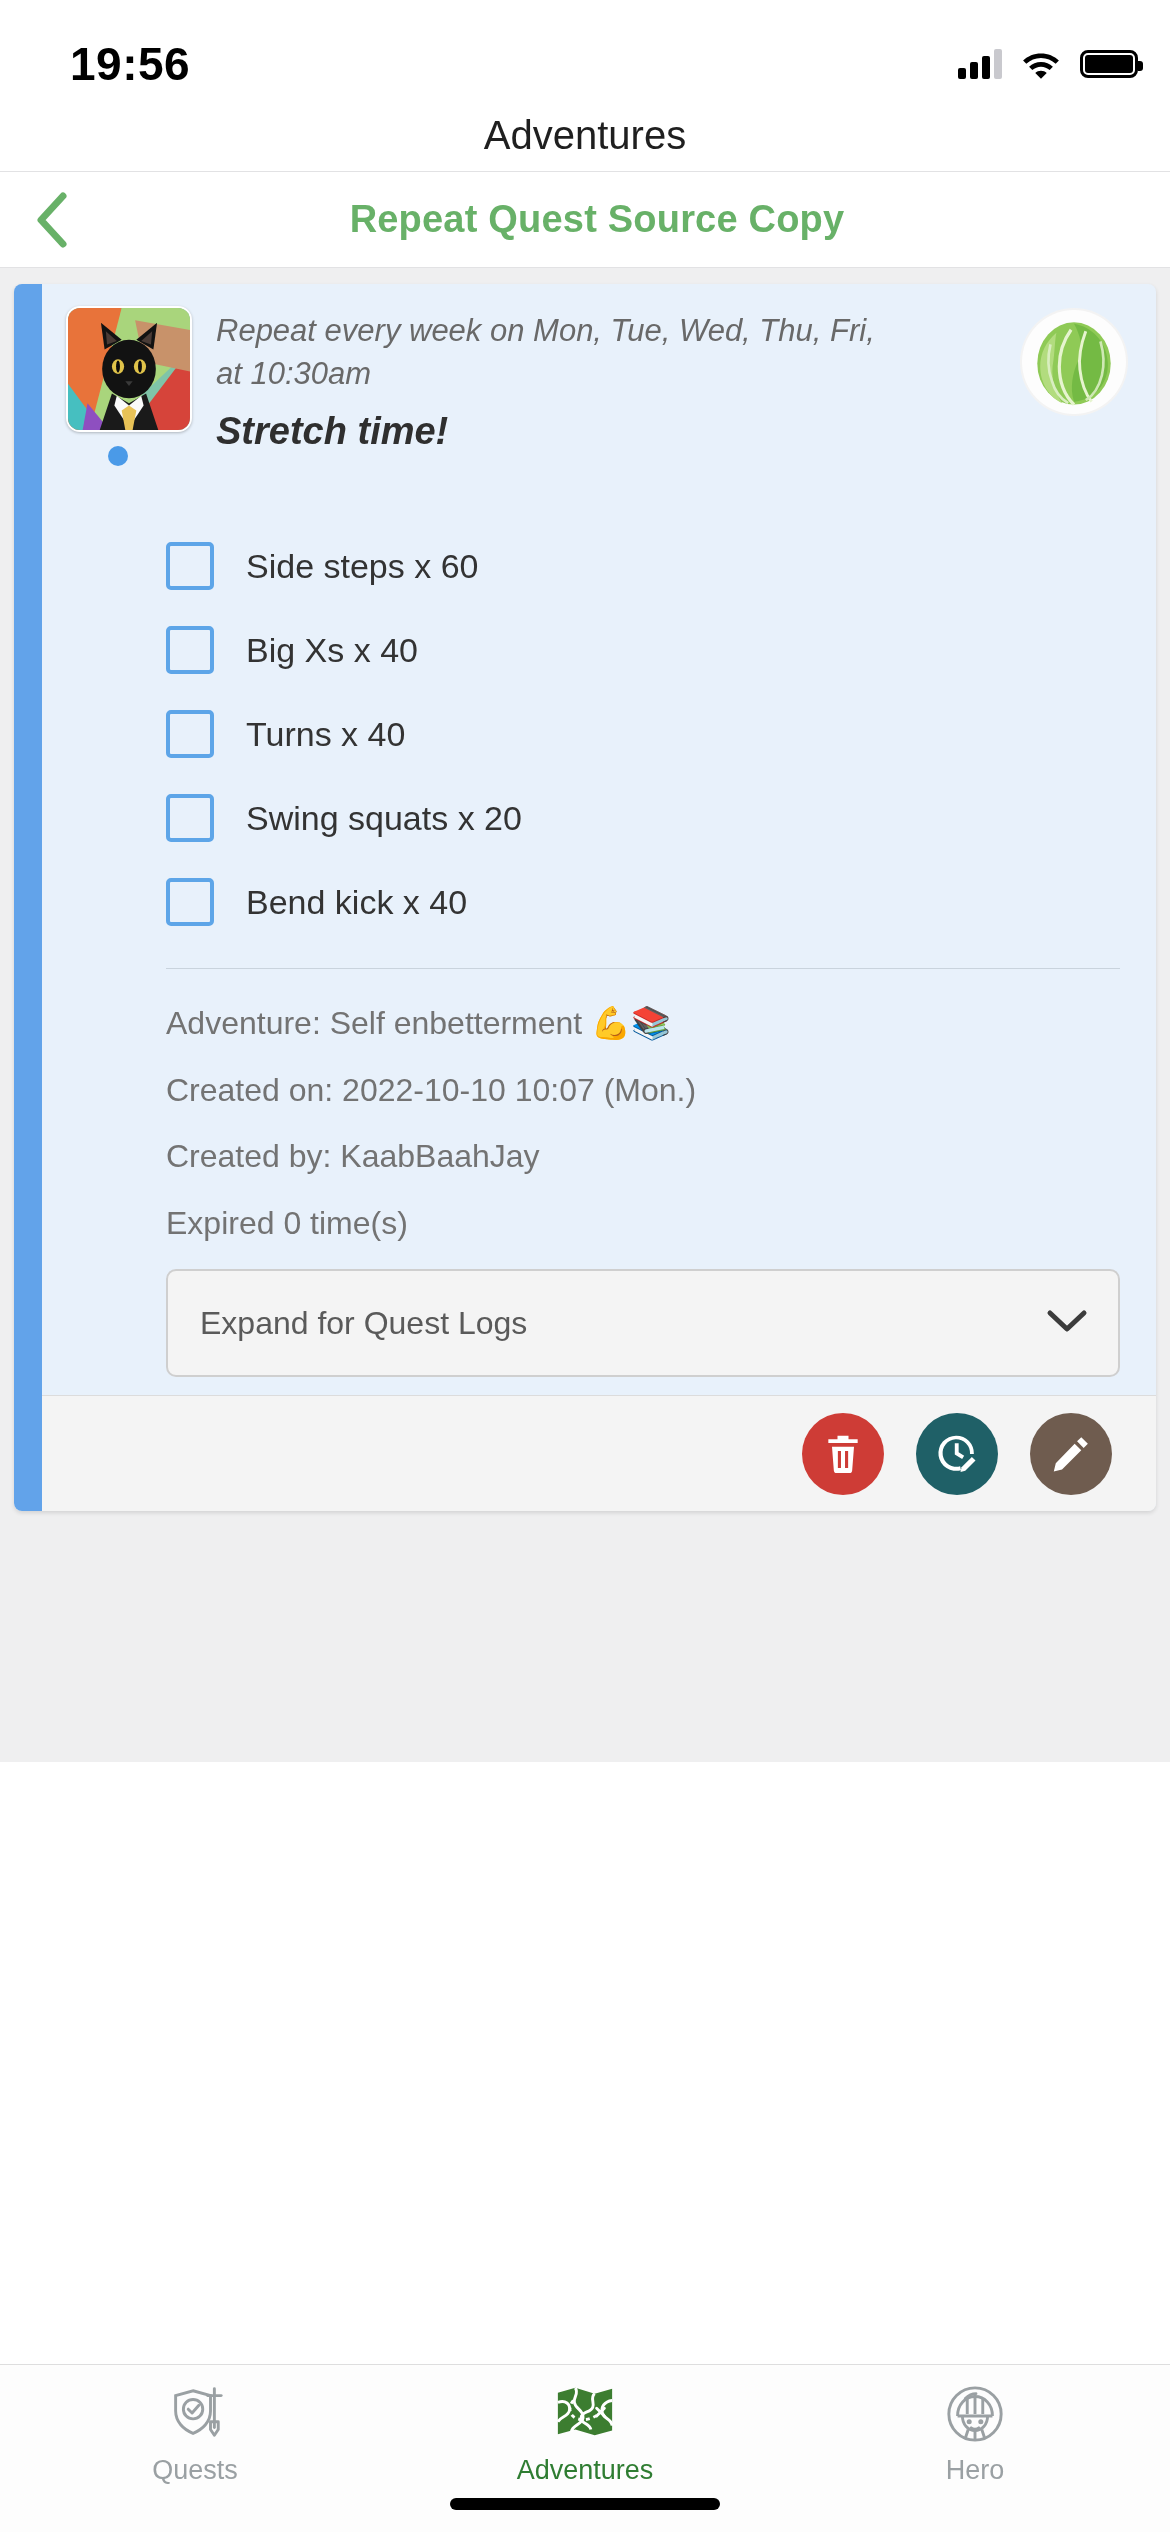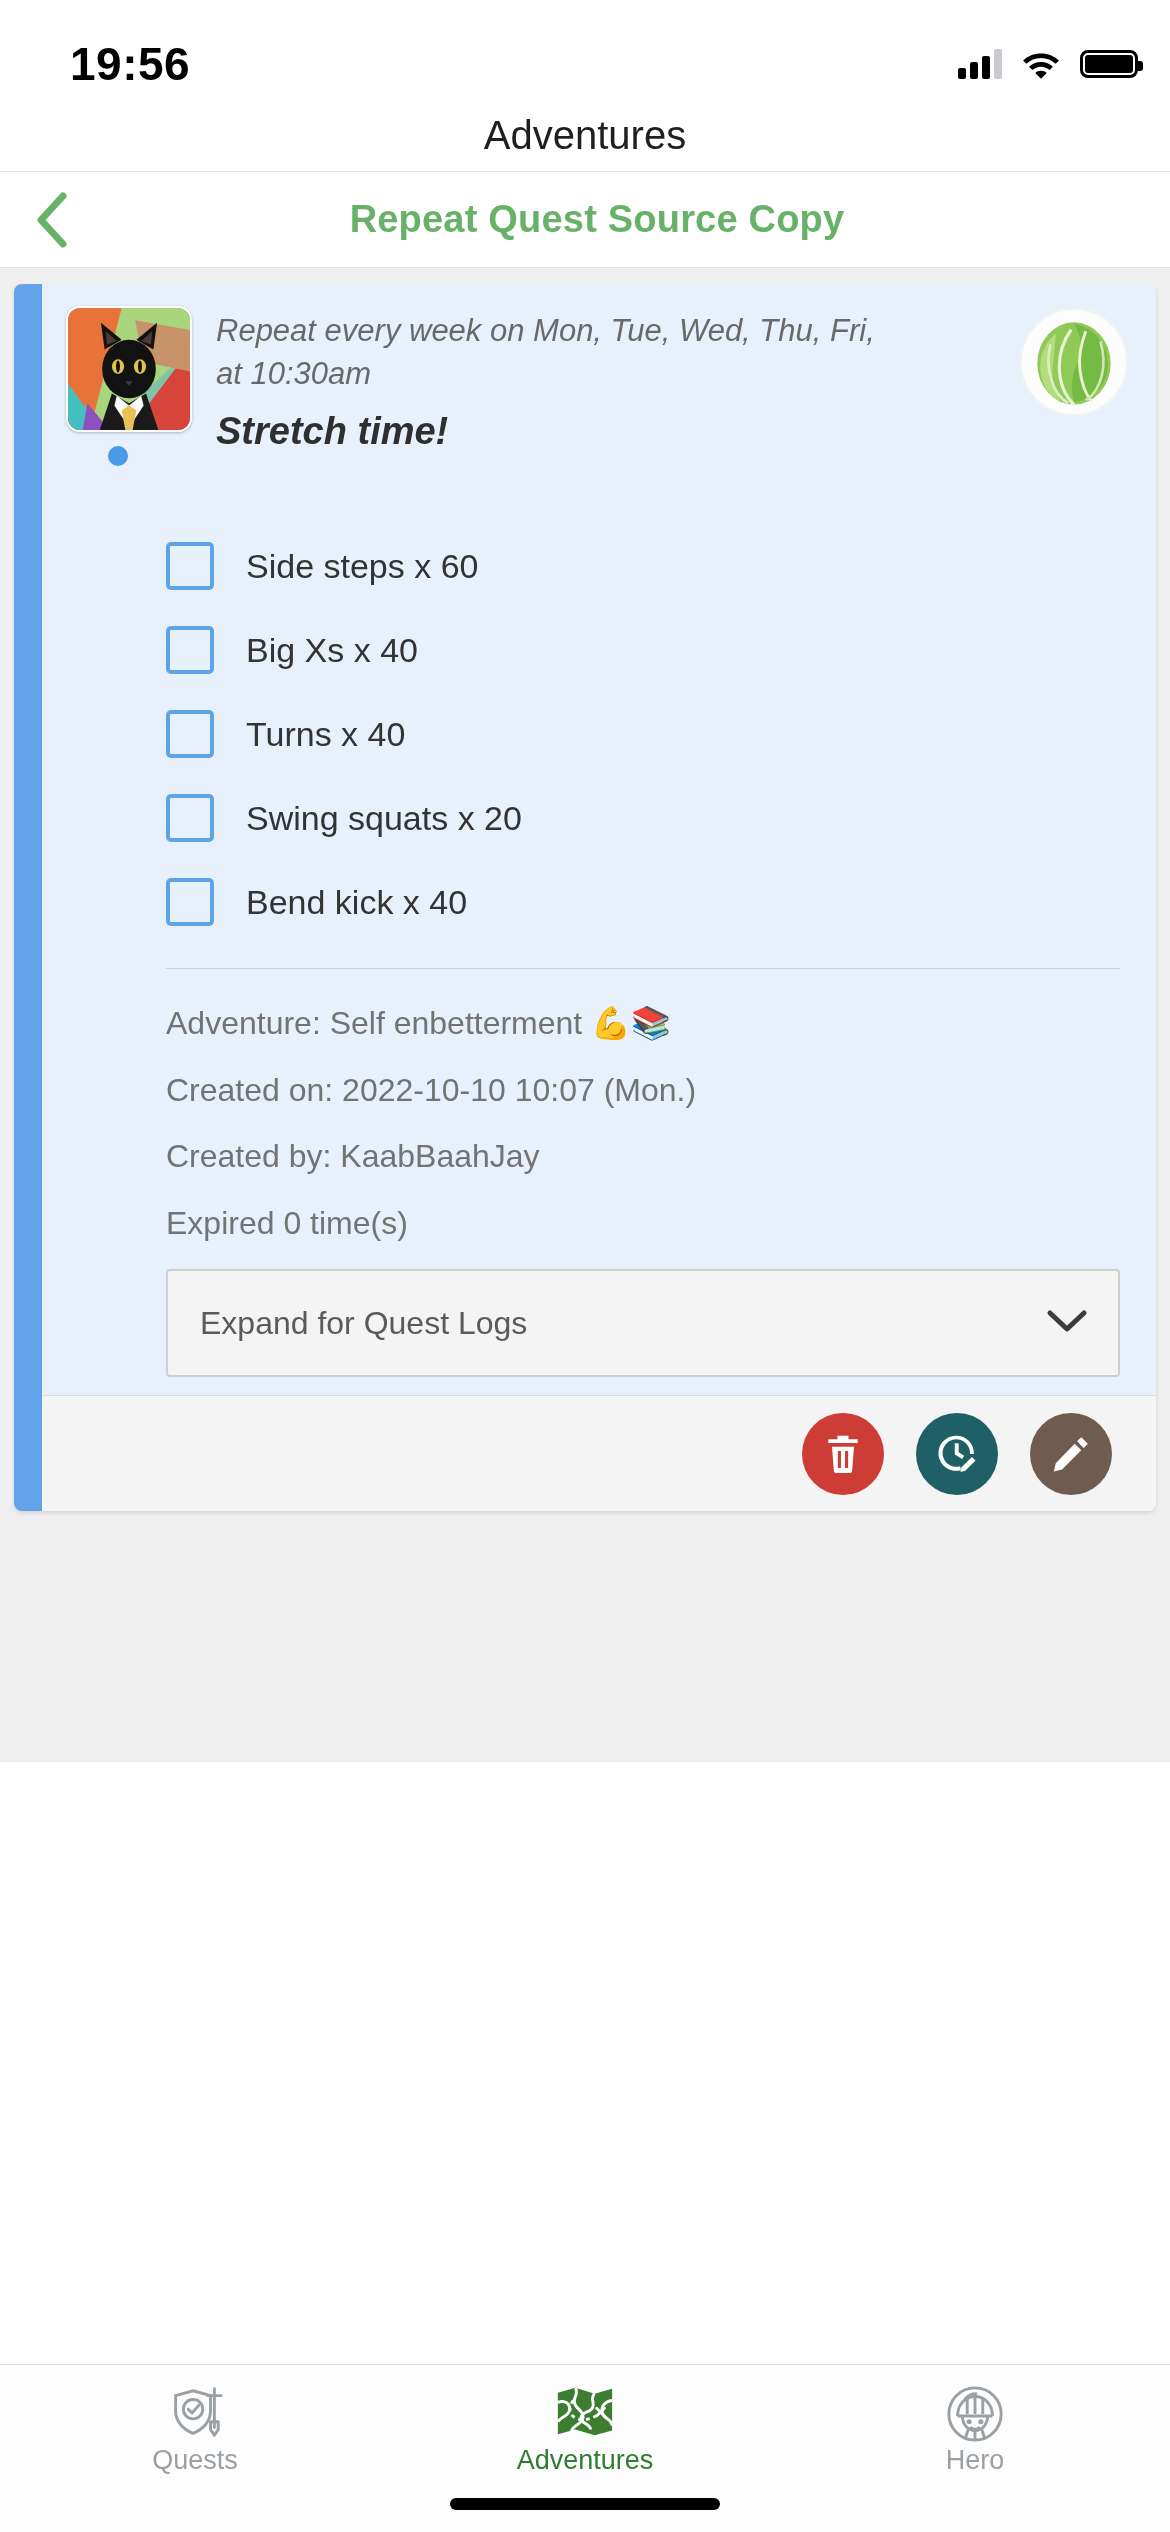--- a/index.html
+++ b/index.html
@@ -123,21 +123,21 @@
     height: 1px; background: #c9d3dd; margin: 40px 0 0 100px; margin-right: 6px;
   }
 
   .meta { margin: 34px 0 0 100px; }
   .meta-line {
     font-size: 32px; color: #737373; line-height: 1.3; margin-bottom: 25px;
   }
 
   .expander {
     margin: 8px 0 0 100px; margin-right: 6px;
-    height: 108px; border: 2px solid #cfcfcf; border-radius: 4px;
+    height: 108px; border: 2px solid #cfcfcf; border-radius: 10px;
     background: #f4f4f4;
     display: flex; align-items: center; justify-content: space-between;
     padding: 0 30px 0 32px;
   }
   .expander-label { font-size: 32px; color: #5a5a5a; }
 
   .card-actions {
     border-top: 1px solid #dcdcdc;
     background: #f4f4f4;
     height: 116px;
@@ -150,21 +150,21 @@
     border: none;
   }
   .action-btn svg { width: 44px; height: 44px; display:block; }
 
   
   .tab-bar {
     position: absolute; left: 0; bottom: 0; width: 100%; height: 168px;
     background: #fdfdfd; border-top: 1px solid #dedede;
     display: flex; align-items: flex-start; padding-top: 18px;
   }
-  .tab { flex: 1; display: flex; flex-direction: column; align-items: center; gap: 0; }
+  .tab { flex: 1; display: flex; flex-direction: column; align-items: center; gap: 10px; }
   .tab-icon { width: 62px; height: 62px; display:flex; align-items:center; justify-content:center; }
   .tab-icon svg { width: 100%; height: 100%; display:block; }
   .tab-label { font-size: 27px; color: #9aa0a3; }
   .tab.active .tab-label { color: #2f7d32; }
 
   .home-indicator {
     position: absolute; left: 50%; transform: translateX(-50%);
     bottom: 22px; width: 270px; height: 12px; border-radius: 6px; background: #000;
   }
 </style>

